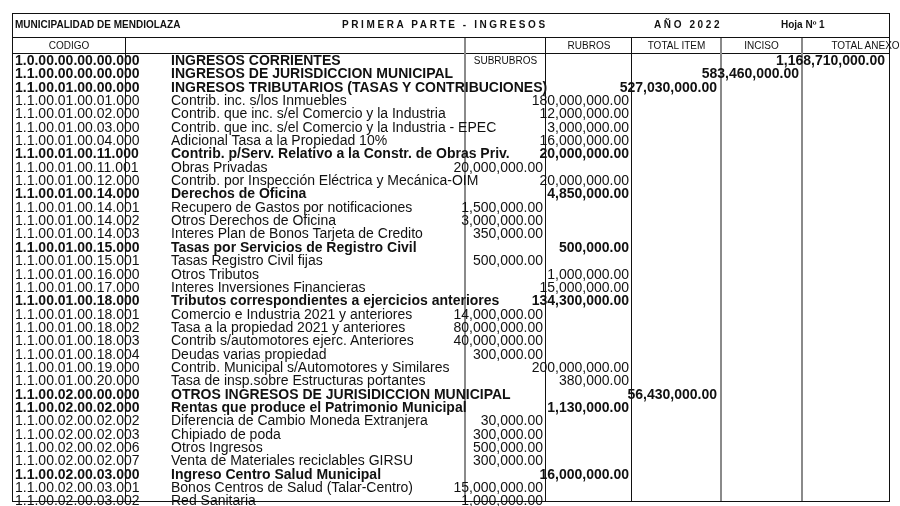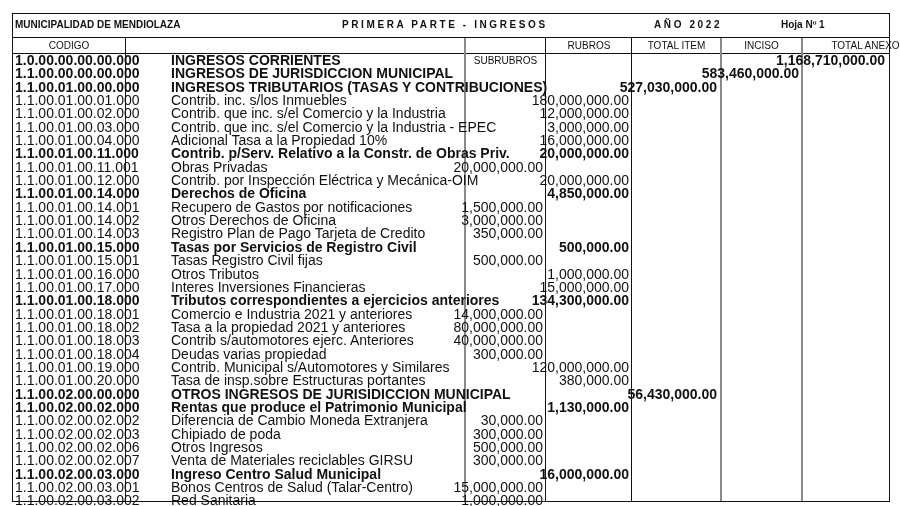--- a/index.html
+++ b/index.html
@@ -174,21 +174,21 @@
         <span class="c-code">1.1.00.01.00.14.002</span>
         <span class="c-desc">Otros Derechos de Oficina</span>
         <span class="c-sub num">3,000,000.00</span>
         <span class="c-rub num"></span>
         <span class="c-item num"></span>
         <span class="c-inc num"></span>
         <span class="c-anx num"></span>
       </div>
       <div class="row">
         <span class="c-code">1.1.00.01.00.14.003</span>
-        <span class="c-desc">Registro Plan de Pago Tarjeta de Credito</span>
+        <span class="c-desc">Interes Plan de Bonos Tarjeta de Credito</span>
         <span class="c-sub num">350,000.00</span>
         <span class="c-rub num"></span>
         <span class="c-item num"></span>
         <span class="c-inc num"></span>
         <span class="c-anx num"></span>
       </div>
       <div class="row bold">
         <span class="c-code">1.1.00.01.00.15.000</span>
         <span class="c-desc">Tasas por Servicios de Registro Civil</span>
         <span class="c-sub num"></span>
@@ -266,21 +266,21 @@
         <span class="c-sub num">300,000.00</span>
         <span class="c-rub num"></span>
         <span class="c-item num"></span>
         <span class="c-inc num"></span>
         <span class="c-anx num"></span>
       </div>
       <div class="row">
         <span class="c-code">1.1.00.01.00.19.000</span>
         <span class="c-desc">Contrib. Municipal s/Automotores y Similares</span>
         <span class="c-sub num"></span>
-        <span class="c-rub num">120,000,000.00</span>
+        <span class="c-rub num">200,000,000.00</span>
         <span class="c-item num"></span>
         <span class="c-inc num"></span>
         <span class="c-anx num"></span>
       </div>
       <div class="row">
         <span class="c-code">1.1.00.01.00.20.000</span>
         <span class="c-desc">Tasa de insp.sobre Estructuras portantes</span>
         <span class="c-sub num"></span>
         <span class="c-rub num">380,000.00</span>
         <span class="c-item num"></span>

